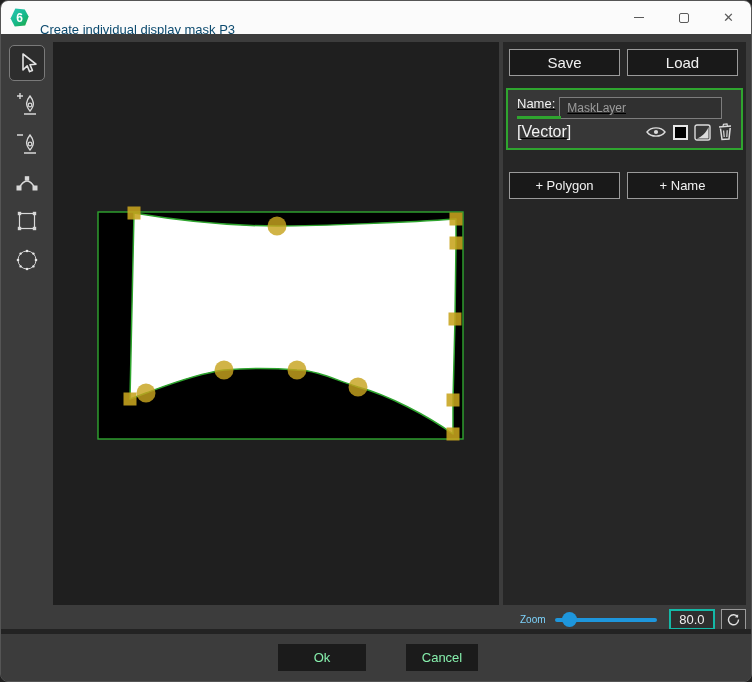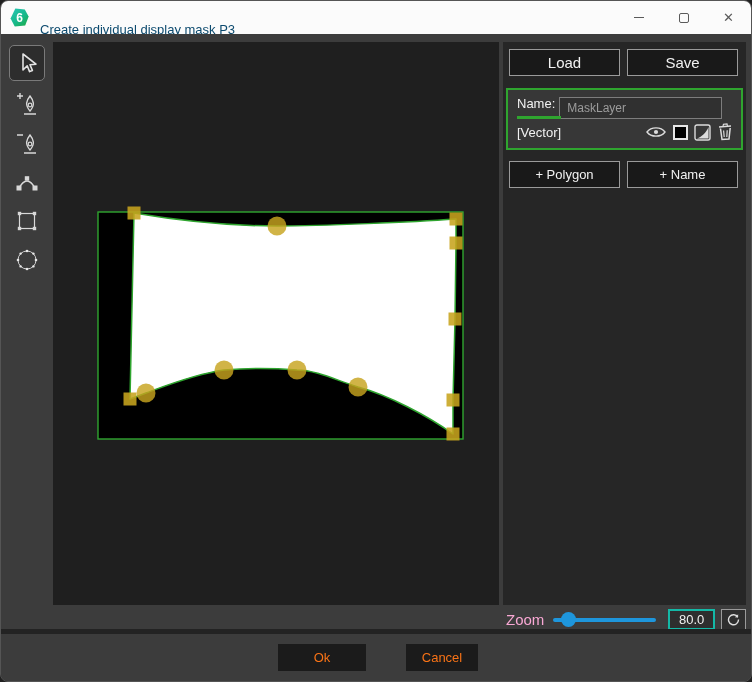--- a/index.html
+++ b/index.html
@@ -29,48 +29,48 @@
 
   
   .canvas-wrap { position:absolute; left:52px; top:8px; width:446px; height:563px; background:#1f1f1f; }
   .canvas-wrap svg { display:block; }
 
   
   .panel { position:absolute; left:502px; top:8px; width:243px; height:563px; background:#262626; }
   .btn-row { display:flex; justify-content:space-between; padding:7px 8px 0 6px; gap:7px; }
   .panel-btn { flex:1; height:27px; background:#191919; border:1px solid #9a9a9a; color:#f1f1f1; font-size:15px;
                font-family:"Liberation Sans", sans-serif; display:flex; align-items:center; justify-content:center; cursor:default; }
-  .layer-box { position:absolute; left:3px; top:46px; width:237px; height:62px; border:2px solid #2fa52f; background:#373737; padding:6px 8px 8px 9px; }
+  .layer-box { position:absolute; left:3px; top:46px; width:237px; height:62px; border:2px solid #2fa52f; background:#373737; padding:6px 8px 8px 9px;text-decoration:underline; }
   .name-row { display:flex; align-items:center; }
   .name-label { position:relative; font-size:13px; color:#f2f2f2; padding-bottom:8px; }
   .name-label::after { content:""; position:absolute; left:0; bottom:0; width:44px; height:3px; background:#2fa52f; }
   .name-input { margin-left:4px; width:163px; height:22px; background:#303030; border:1px solid #7d7d7d; color:#9c9c9c;
                 font-size:12px; font-family:"Liberation Sans", sans-serif; padding:0 7px; }
   .layer-row { display:flex; align-items:center; margin-top:4px; }
-  .layer-type { font-size:13px; color:#f2f2f2; }
+  .layer-type { font-size:16px; color:#f2f2f2; }
   .layer-icons { margin-left:auto; display:flex; align-items:center; gap:6px; }
   .swatch { width:15px; height:15px; background:#000; border:2px solid #e6e6e6; display:block; }
-  .add-row { position:absolute; left:0; top:112px; width:100%;align-items:flex-end; }
+  .add-row { position:absolute; left:0; top:123px; width:100%;align-items:flex-end; }
   .add-row .panel-btn { font-size:13px; }
 
   
   .zoom-bar { position:absolute; left:502px; top:573px; width:243px; height:24px; display:flex; align-items:center; }
-  .zoom-label { font-size:15px; color:#f9a8d4; margin-left:3px; }
+  .zoom-label { font-size:10px; color:#7dd3fc; margin-left:17px; }
   .slider { position:relative; width:103px; height:15px; margin-left:9px; }
   .slider-track { position:absolute; left:0; top:6px; width:100%; height:4px; border-radius:2px; background:#1e96dc; }
   .slider-thumb { position:absolute; top:0; width:15px; height:15px; border-radius:50%; background:#1e96dc; }
   .zoom-value { width:47px; height:21px; margin-left:12px; border:2px solid #14b8a6; background:#2e2e2e; color:#f0f0f0;
                 font-size:13px; display:flex; align-items:center; justify-content:center; }
   .zoom-reset { width:25px; height:21px; margin-left:6px; border:1px solid #9a9a9a; background:#2e2e2e;
                 display:flex; align-items:center; justify-content:center; cursor:default; }
 
   
   .separator { position:absolute; left:0; top:595px; width:100%; height:5px; background:#232323; }
   .footer { position:absolute; left:0; top:600px; width:100%; height:49px; background:#3c3c3c; }
-  .footer-btn { position:absolute; top:10px; height:27px; background:#1b1b1b; border:none; color:#f97316; font-size:13px;
+  .footer-btn { position:absolute; top:10px; height:27px; background:#1b1b1b; border:none; color:#86efac; font-size:13px;
                 font-family:"Liberation Sans", sans-serif; cursor:default; }
   .ok-btn { left:277px; width:88px; }
   .cancel-btn { left:405px; width:72px; }
 </style>
 </head>
 <body>
 
 <div class="window">
 
   <div class="titlebar">
@@ -161,22 +161,22 @@
           <circle cx="224" cy="184" r="9.5" fill="#c7a41e" fill-opacity="0.82"></circle>
           <circle cx="93" cy="351" r="9.5" fill="#c7a41e" fill-opacity="0.82"></circle>
           <circle cx="171" cy="328" r="9.5" fill="#c7a41e" fill-opacity="0.82"></circle>
           <circle cx="244" cy="328" r="9.5" fill="#c7a41e" fill-opacity="0.82"></circle>
           <circle cx="305" cy="345" r="9.5" fill="#c7a41e" fill-opacity="0.82"></circle>
         </svg>
     </div>
 
     <div class="panel">
       <div class="btn-row">
+        <button class="panel-btn">Save</button>
         <button class="panel-btn">Load</button>
-        <button class="panel-btn">Save</button>
       </div>
 
       <div class="layer-box">
         <div class="name-row">
           <span class="name-label">Name:</span>
           <input class="name-input" type="text" value="MaskLayer" style="">
         </div>
         <div class="layer-row">
           <span class="layer-type">[Vector]</span>
           <span class="layer-icons">

